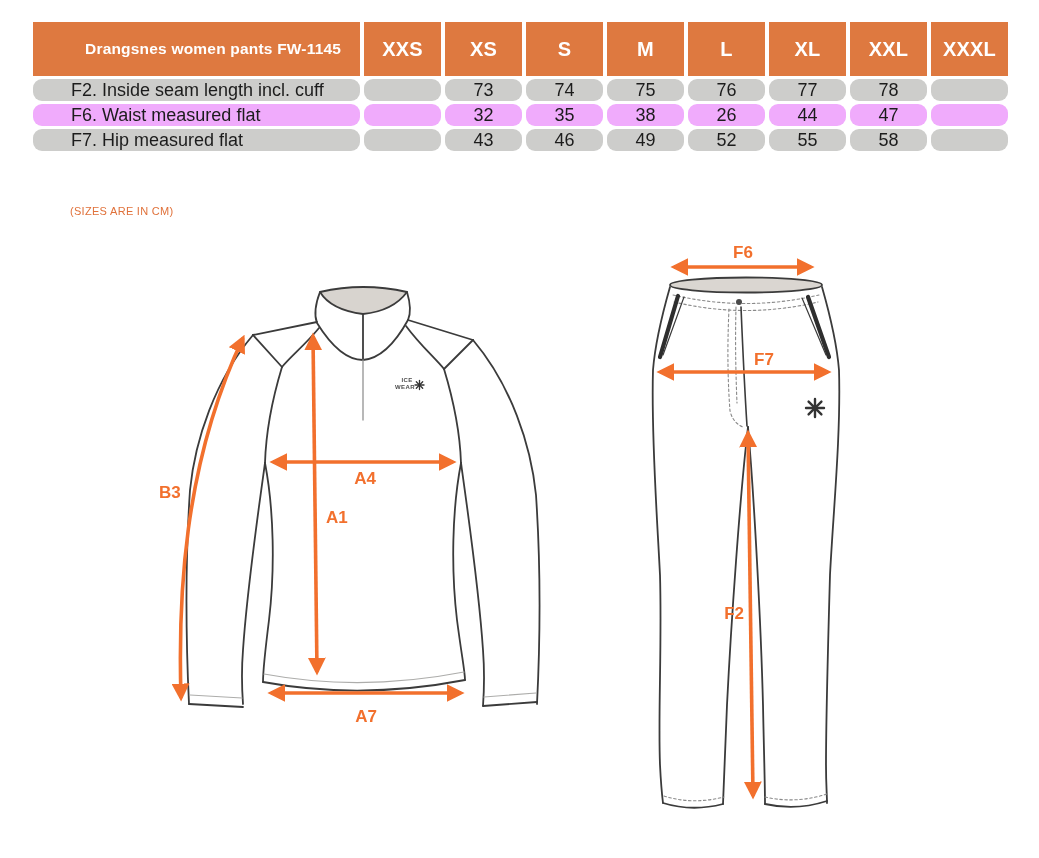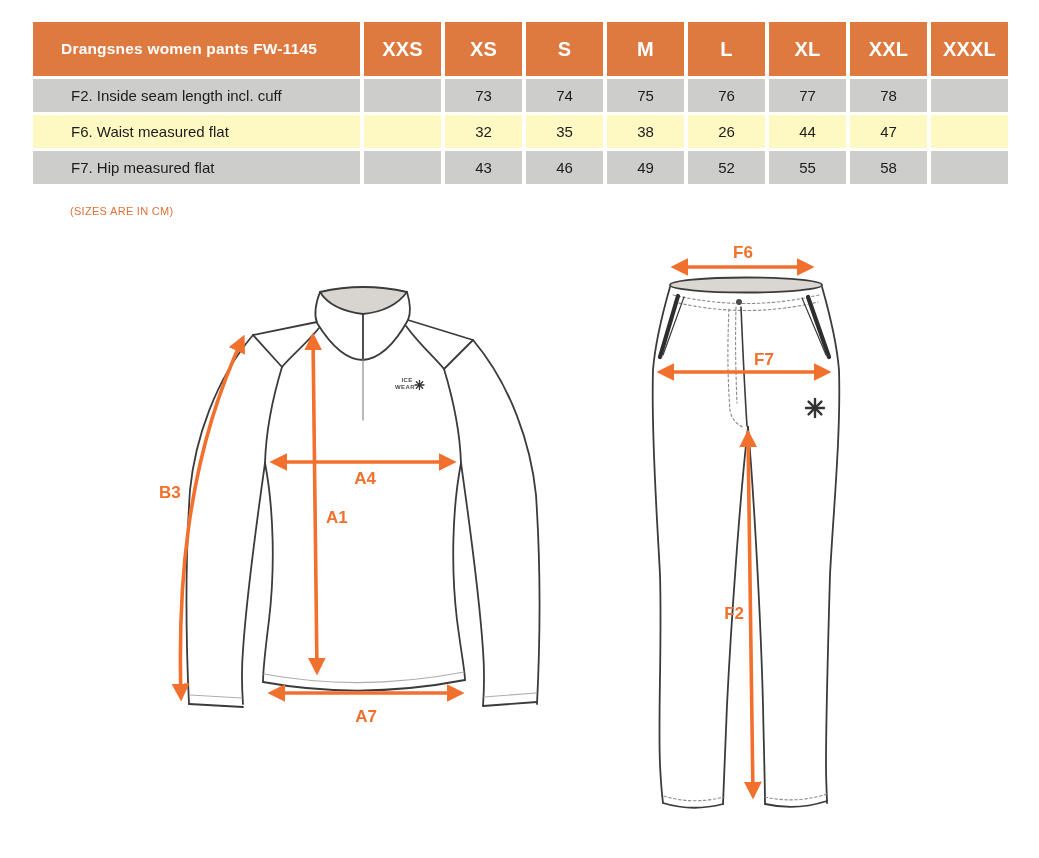--- a/index.html
+++ b/index.html
@@ -17,29 +17,29 @@
     border-collapse: separate; border-spacing: 4px 3px;
     table-layout: fixed;
   }
   .size-table th {
     background: #DE7940; color: #ffffff;
     height: 54px; width: 77px;
     font-size: 20px; font-weight: bold; text-align: center;
     letter-spacing: .2px;
   }
   .size-table th.name {
-    width: 327px; text-align: left; padding-left: 28px; font-size: 15.5px;
+    width: 327px; text-align: left; padding-left: 52px; font-size: 15.5px;
   }
   .size-table td {
-    height: 33px; width: 77px; text-align: center;
-    font-size: 15px; color: #1c1c1c;
+    height: 22px; width: 77px; text-align: center;
+    font-size: 18px; color: #1c1c1c; border-radius: 9px;
   }
   .size-table td.label { width: 327px; text-align: left; padding-left: 38px; }
   .size-table tr.dark td  { background: #CDCDCB; }
-  .size-table tr.light td { background: #fef9c3; }
+  .size-table tr.light td { background: #f0abfc; }
   
   .units-note {
     position: absolute; left: 70px; top: 205px;
     font-size: 11px; color: #E0713A; letter-spacing: .3px;
   }
   
   svg { position: absolute; overflow: visible; }
   #sweater { left: 145px; top: 270px; }
   #pants   { left: 640px; top: 245px; }
   .garment { stroke: #3B3B3B; stroke-width: 1.8; fill: none;

